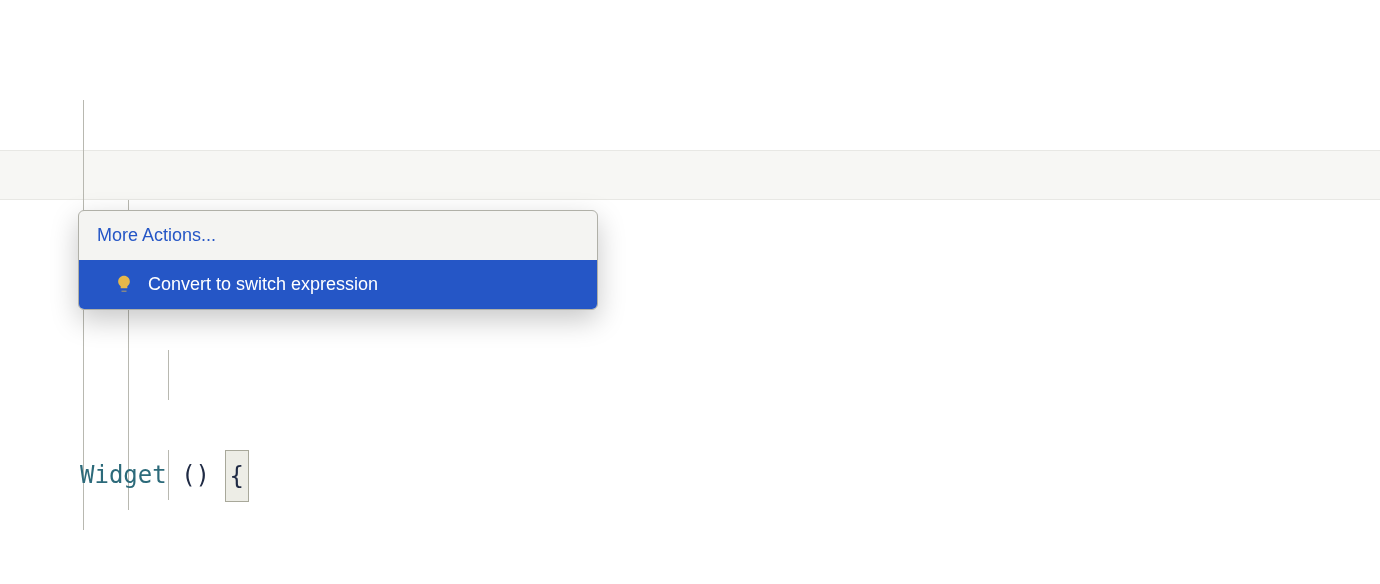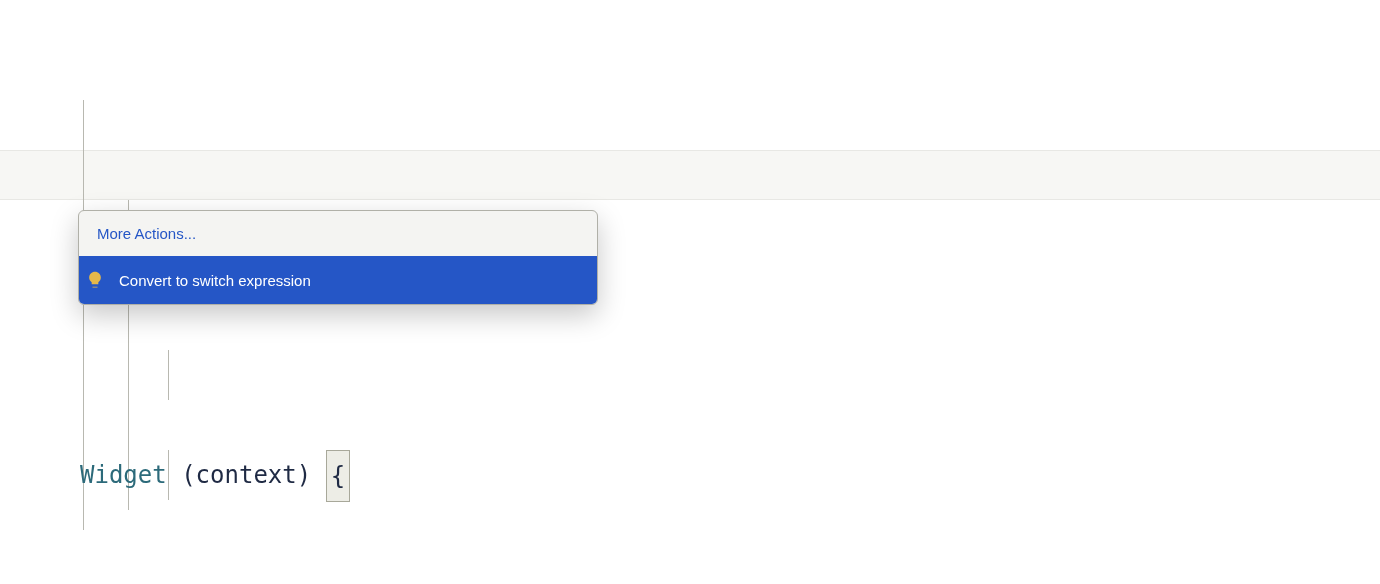--- a/index.html
+++ b/index.html
@@ -73,34 +73,33 @@
     position: absolute;
     left: 78px;
     top: 210px;
     width: 520px;
     background: #f4f4f2;
     border: 1px solid #b0b0a8;
     border-radius: 6px;
     box-shadow: 0 10px 28px rgba(0,0,0,0.22);
     z-index: 50;
     font-family: -apple-system, "Segoe UI", sans-serif;
-    font-size: 15px;
+    font-size: 18px;
     overflow: hidden;
   }
   .popup-header {
     padding: 14px 18px 14px 18px;
     color: #2556c6;
     font-weight: 500;
     cursor: default;
   }
   .popup-item {
     display: flex;
-    align-items: center;
     gap: 14px;
-    padding: 14px 6px;
+    padding: 14px 35px;
     background: #2556c6;
     color: #ffffff;
     font-weight: 500;
     cursor: pointer;
   }
   .bulb-icon svg { display: block; }
   .lines {
     position: relative;
     z-index: 2;
   }
@@ -124,21 +123,21 @@
 <div class="guide" style="left:168px; top:450px; height:50px;"></div>
 
 <div class="code-area">
   <div class="lines">
     
     <div class="code-line">
       <span class="c-annot">@override</span>
     </div>
     
     <div class="code-line">
-      <span class="c-type">Widget </span><span class="c-paren">(</span><span class="c-plain">context</span><span class="c-paren">)</span><span> </span><span class="brace-box">{</span>
+      <span class="c-type">Widget </span><span class="c-paren">(</span><span class="c-paren">)</span><span> </span><span class="brace-box">{</span>
     </div>
     
     
     
     
     
     
     
     
     

